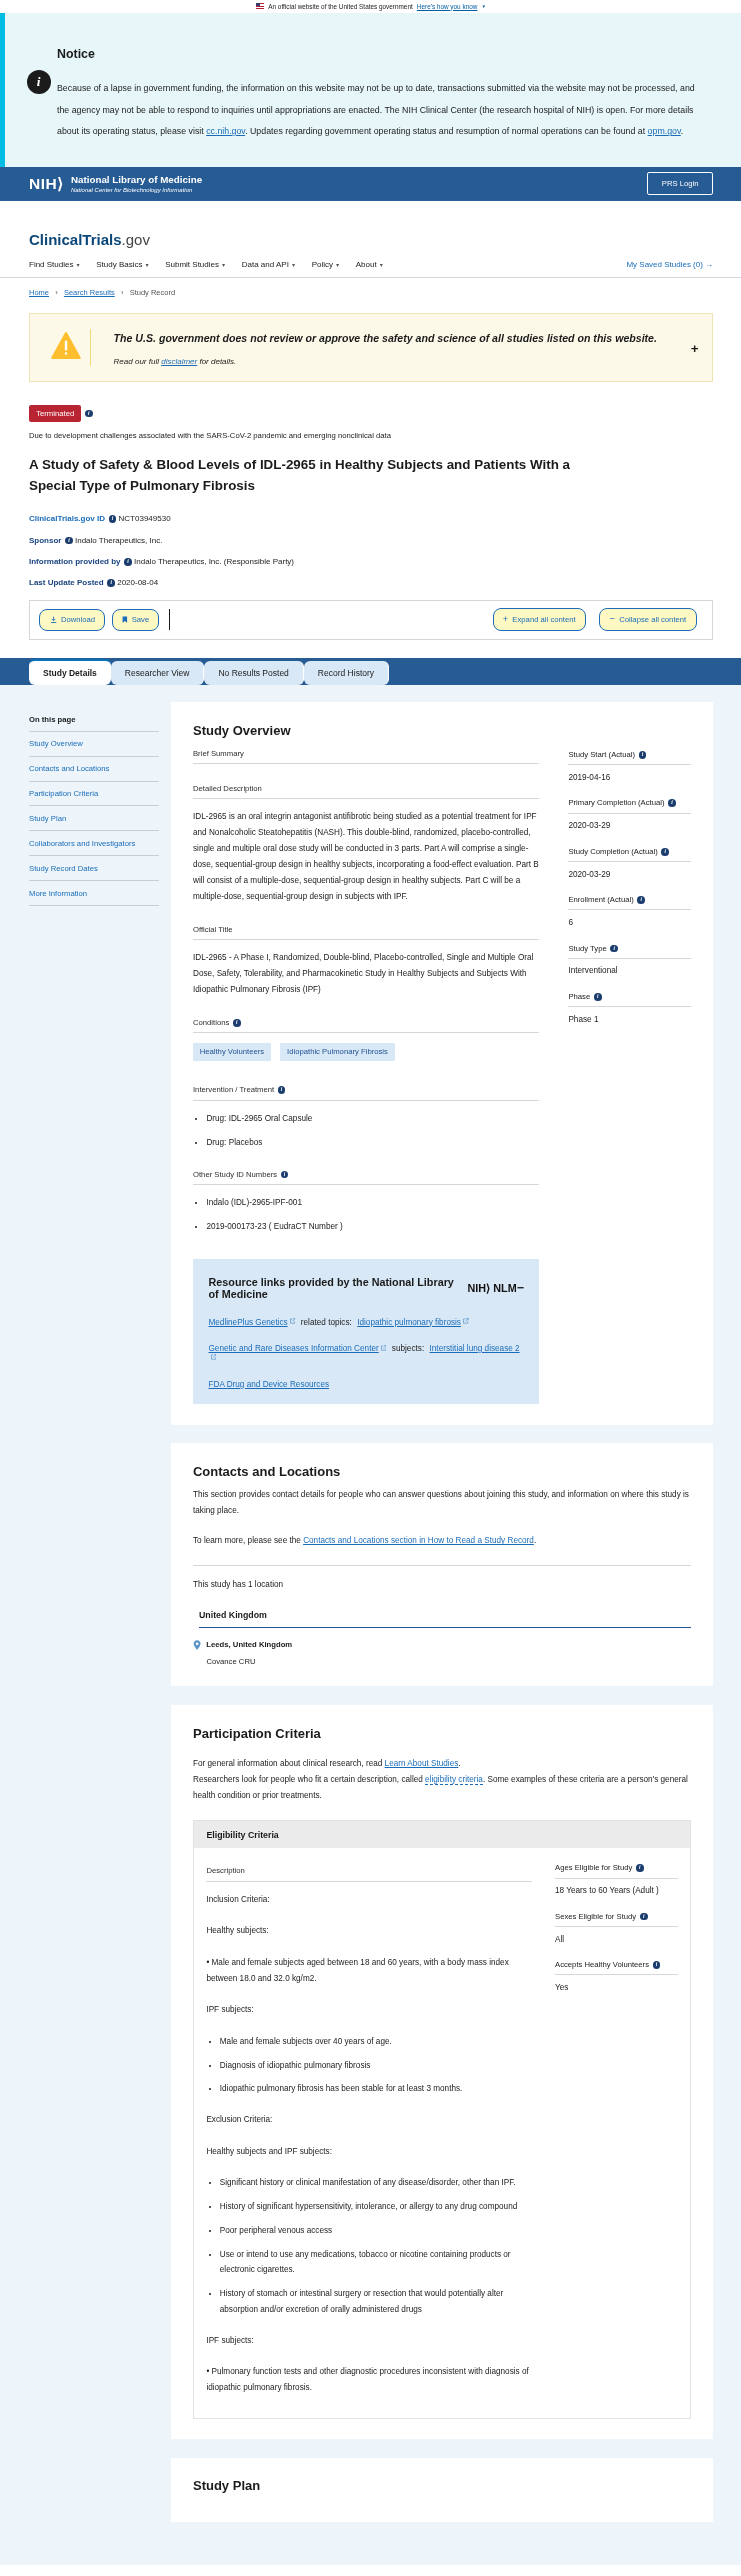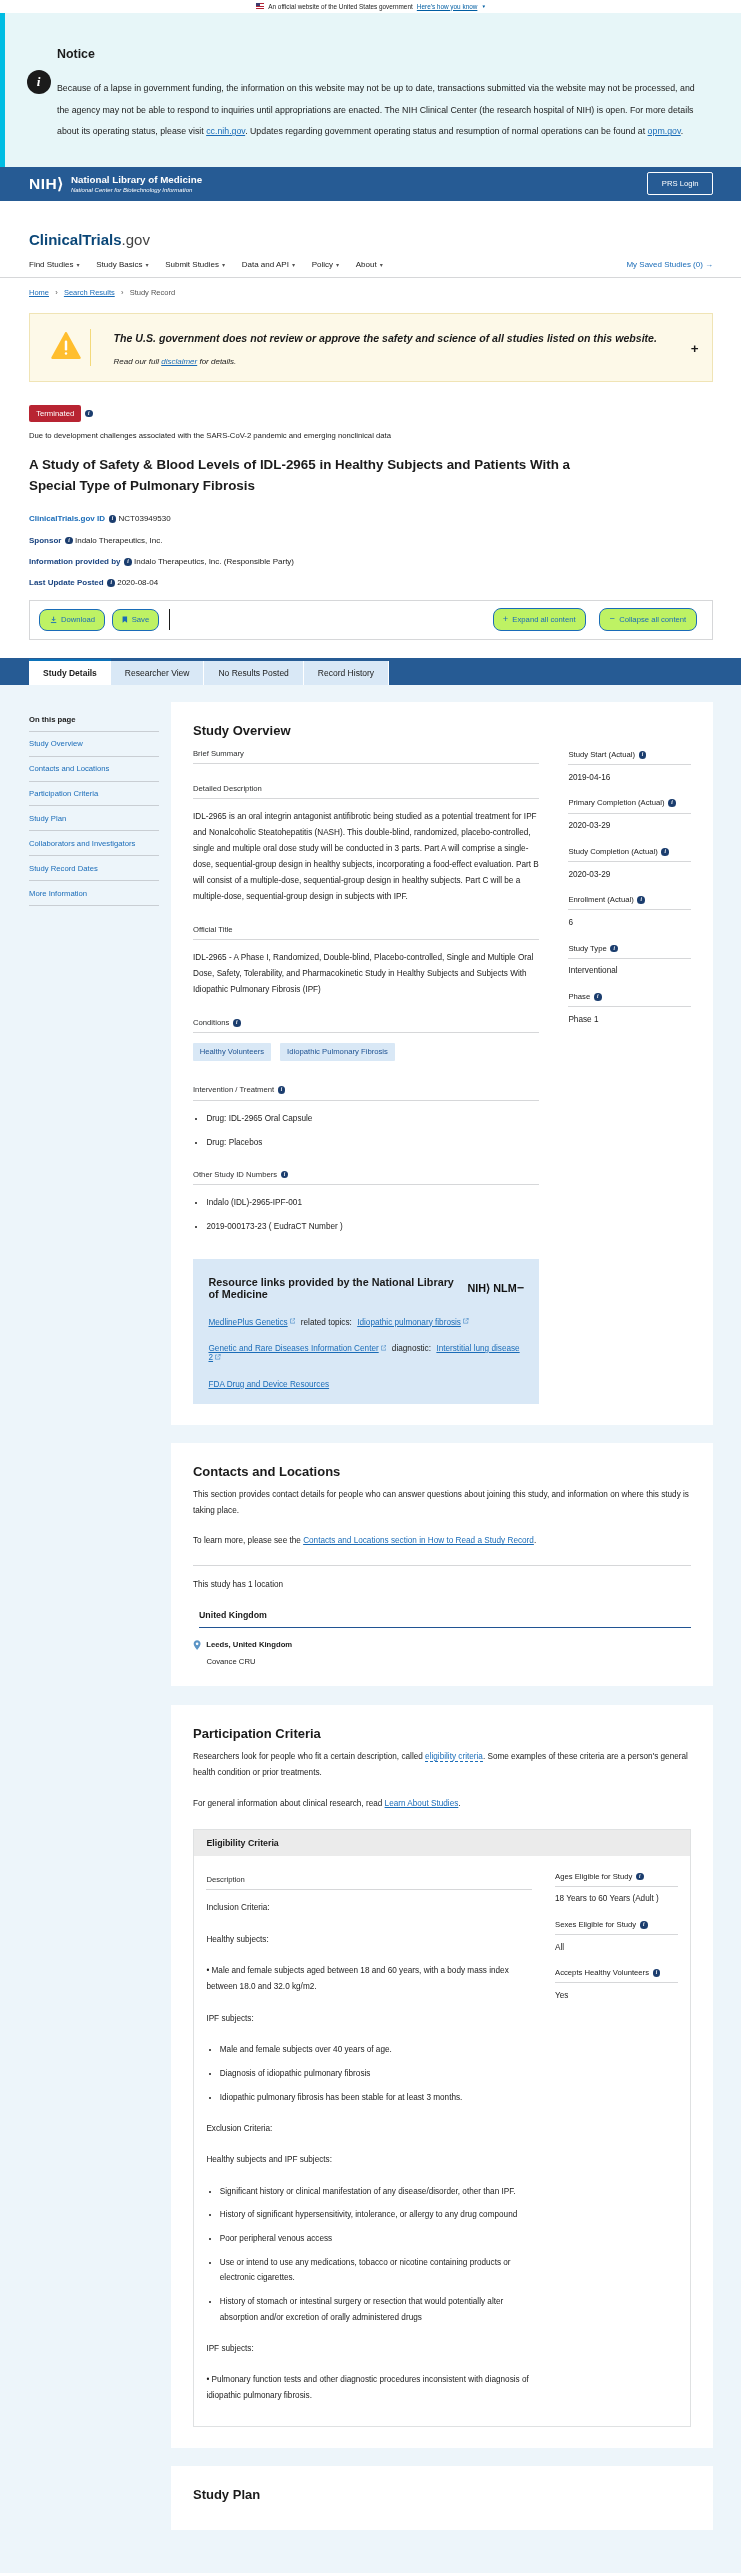--- a/index.html
+++ b/index.html
@@ -59,28 +59,28 @@
 
   .study-title { margin:15.5px 29px 0; font-size:13.4px; font-weight:bold; line-height:1.5; max-width:577px; }
 
   .meta { margin:18.5px 29px 0; }
   .meta-line { margin-bottom:12.4px; font-size:8px; }
   .meta-label { font-weight:bold; color:#1a4480; }
   .meta-label.bluebright { color:#1a6cb8; }
 
   
   .toolbar { margin:7.2px 29px 18.5px; border:0.5px solid #d6d7d9; padding:7.7px 9.3px; display:flex; align-items:center; }
-  .tb-btn { border:0.5px solid #1a6cb8; background:#bef264; color:#1a6cb8; font-size:7.7px; padding:5.7px 9.3px; border-radius:8px; margin-right:6.2px; display:inline-flex; align-items:center; gap:4.1px; cursor:pointer; font-family:inherit; }
+  .tb-btn { border:0.5px solid #1a6cb8; background:#fef9c3; color:#1a6cb8; font-size:7.7px; padding:5.7px 9.3px; border-radius:8px; margin-right:6.2px; display:inline-flex; align-items:center; gap:4.1px; cursor:pointer; font-family:inherit; }
   .tb-div { width:0.5px; height:20.6px; background:#1b1b1b; margin-left:3.1px; }
   .tb-right { margin-left:auto; display:flex; gap:7.2px; }
   .pm { font-size:9.3px; line-height:1; }
 
   
   .tabbar { background:#265b94; padding:0 29px; display:flex; align-items:flex-end; }
-  .tab { background:#d9e8f6; font-size:8.5px; padding:6.7px 14px; border-right:0.5px solid #fff; cursor:pointer; margin-top:3.1px; }
+  .tab { background:#d9e8f6; font-size:8.5px; padding:6.7px 14px; border-right:0.5px solid #fff; cursor:pointer; margin-top:3.1px;border-radius:6px; }
   .tab.active { background:#fff; font-weight:bold; border-top:2.6px solid #0b72b9; margin-top:0; padding-top:7.2px; border-right:none; }
 
   
   .content { background:#edf5fa; padding:17.5px 29px 24px; }
   .content-grid { display:flex; gap:12.4px; align-items:flex-start; }
   .onpage { width:130px; flex:none; padding-top:12.4px; }
   .onpage-title { font-size:7.7px; font-weight:bold; padding-bottom:7.2px; border-bottom:0.5px solid #c9ced3; }
   .onpage-item { display:block; font-size:7.7px; color:#1a6cb8; text-decoration:none; padding:7.7px 0 7.2px; border-bottom:0.5px solid #c9ced3; cursor:pointer; }
   .main-col { flex:1; min-width:0; }
   .card { background:#fff; padding:20.6px 21.6px; margin-bottom:18.5px; }
@@ -295,21 +295,21 @@
                 <span class="link">Idiopathic pulmonary fibrosis</span><svg class="ext" width="5.7" height="5.7" viewBox="0 0 12 12">
                     <path d="M5 2H1v9h9V7" stroke="#1a6cb8" fill="none"></path>
                     <path d="M7 1h4v4M11 1L5 7" stroke="#1a6cb8" fill="none"></path>
                   </svg>
               </div>
               <div class="res-row">
                 <span class="link">Genetic and Rare Diseases Information Center</span><svg class="ext" width="5.7" height="5.7" viewBox="0 0 12 12">
                     <path d="M5 2H1v9h9V7" stroke="#1a6cb8" fill="none"></path>
                     <path d="M7 1h4v4M11 1L5 7" stroke="#1a6cb8" fill="none"></path>
                   </svg>
-                <span class="mid">diagnostic:</span>
+                <span class="mid">subjects:</span>
                 <span class="link">Interstitial lung disease 2</span><svg class="ext" width="5.7" height="5.7" viewBox="0 0 12 12">
                     <path d="M5 2H1v9h9V7" stroke="#1a6cb8" fill="none"></path>
                     <path d="M7 1h4v4M11 1L5 7" stroke="#1a6cb8" fill="none"></path>
                   </svg>
               </div>
               <div class="res-row">
                 <span class="link">FDA Drug and Device Resources</span>
               </div>
             </div>
           </div>
@@ -359,22 +359,22 @@
                 </svg>
               <span class="loc-name">Leeds, United Kingdom</span>
             </div>
             <div class="loc-site">Covance CRU</div>
           </div>
         </div>
       </div>
 
       <div class="card">
         <h2>Participation Criteria</h2>
+        <p class="card-desc" style="margin-top:15.5px;"><span>For general information about clinical research, read </span><span class="link">Learn About Studies</span><span>.</span></p>
         <p class="card-desc"><span>Researchers look for people who fit a certain description, called </span><span class="link" style="text-decoration:none;border-bottom:0.5px dashed #1a6cb8;">eligibility criteria</span><span>. Some examples of these criteria are a person's general health condition or prior treatments.</span></p>
-        <p class="card-desc" style="margin-top:15.5px;"><span>For general information about clinical research, read </span><span class="link">Learn About Studies</span><span>.</span></p>
 
         <div class="elig-box">
           <div class="box-titlebar">Eligibility Criteria</div>
           <div class="elig-inner">
             <div class="elig-main">
               <div class="slabel first">Description</div>
               <p class="crit-p">Inclusion Criteria:</p>
               <p class="crit-p">Healthy subjects:</p>
               <p class="crit-p dash">Male and female subjects aged between 18 and 60 years, with a body mass index between 18.0 and 32.0 kg/m2.</p>
               <p class="crit-p">IPF subjects:</p>

